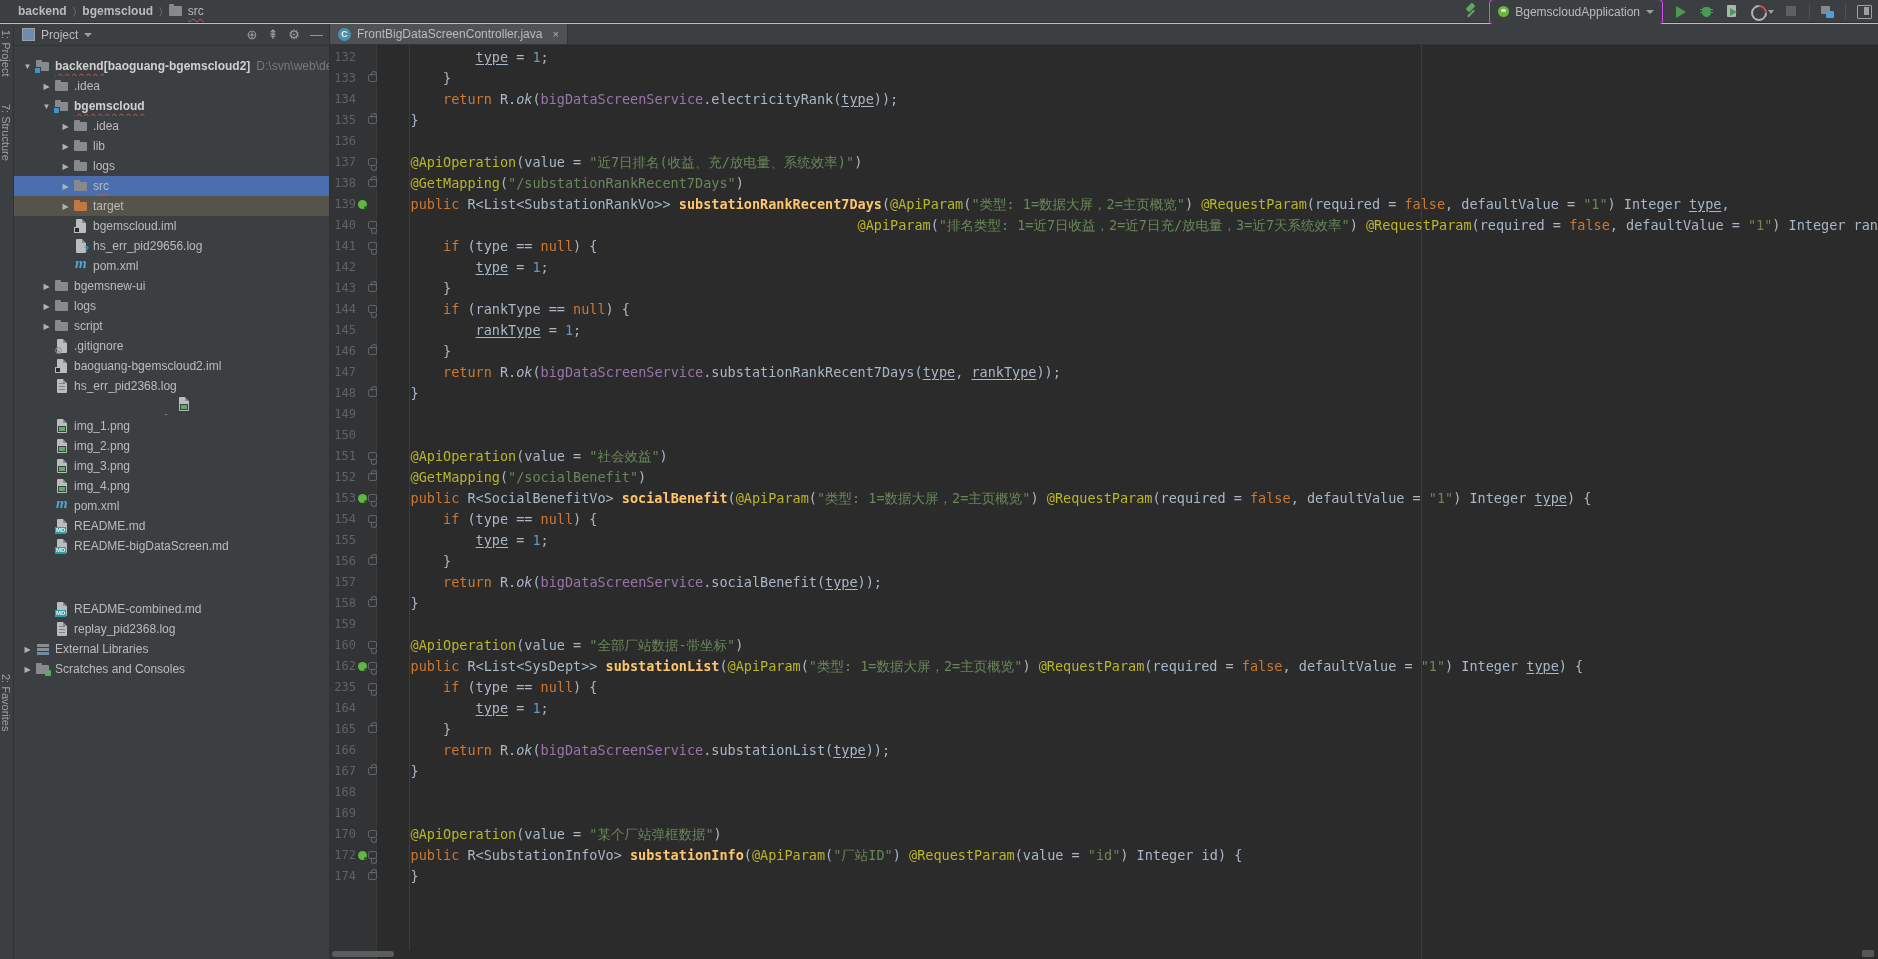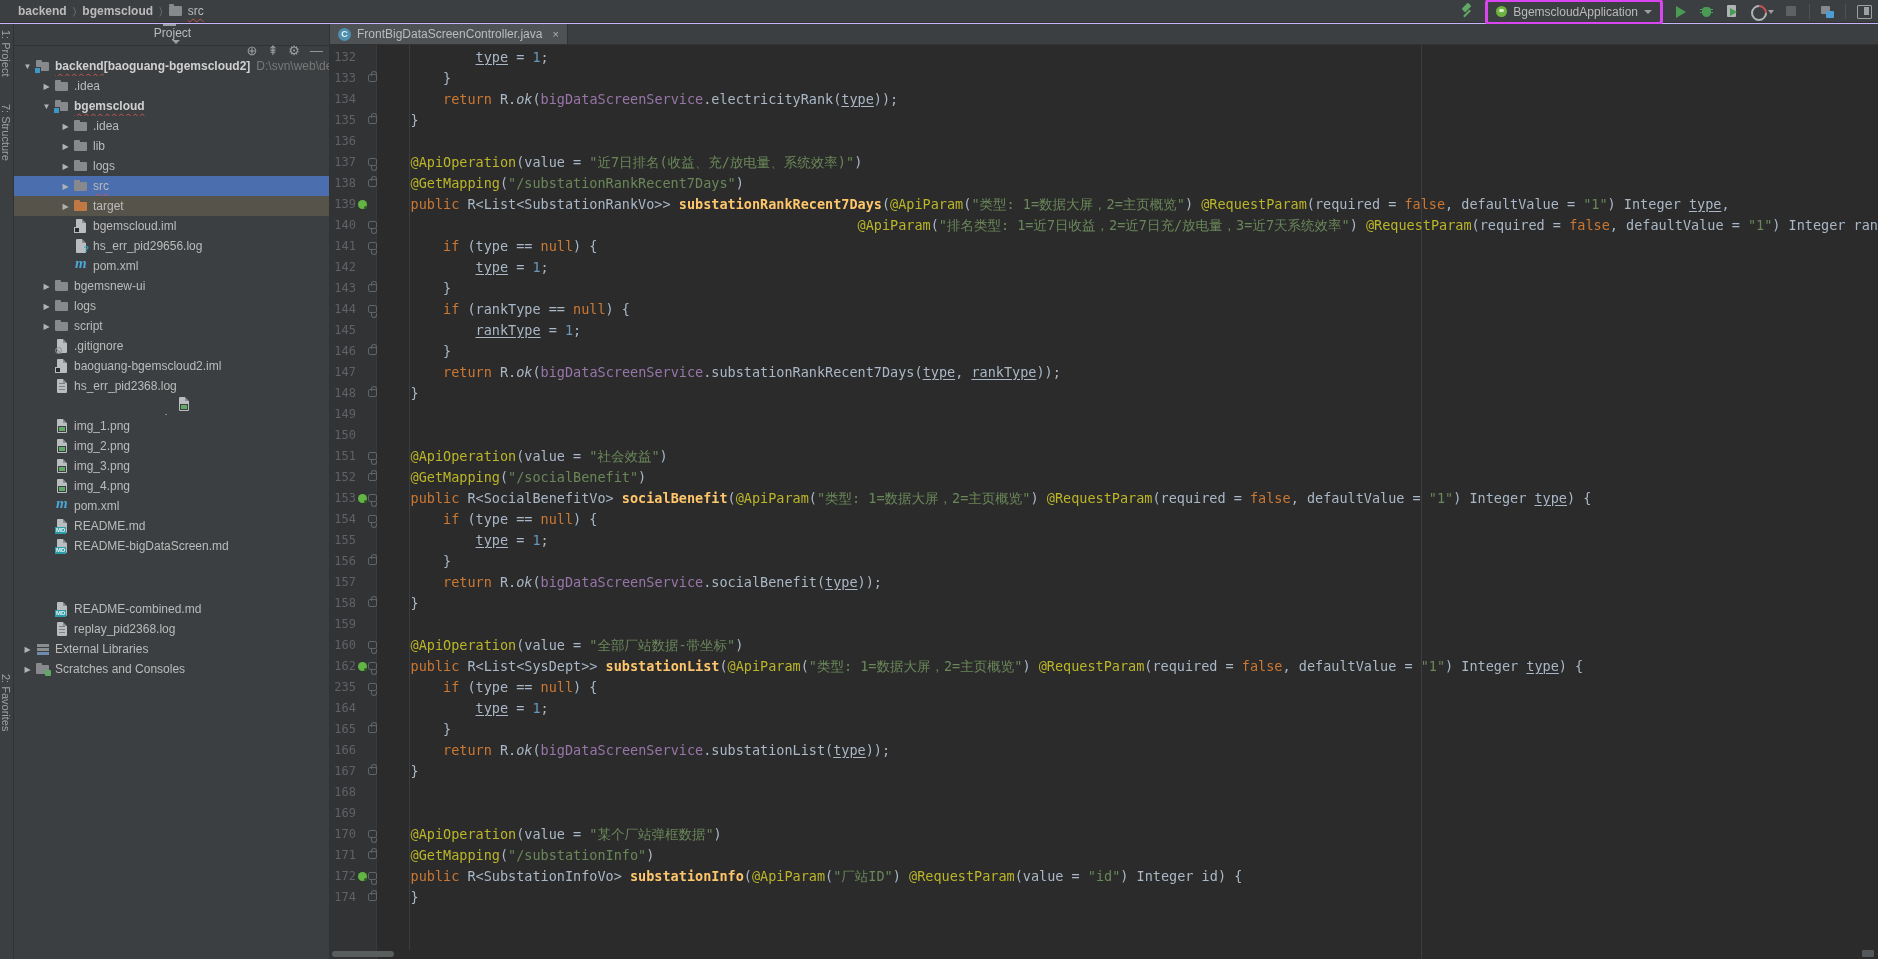--- a/index.html
+++ b/index.html
@@ -1,37 +1,37 @@
 <!DOCTYPE html>
 <html><head>
 <meta charset="utf-8">
 <style>
   * { margin:0; padding:0; box-sizing:border-box; }
   html,body { width:1878px; height:959px; overflow:hidden; background:#2B2B2B;
               font-family:"Liberation Sans", sans-serif; }
-  #app { position:relative; width:1878px; height:959px; background:#c4b5fd; }
+  #app { position:relative; width:1878px; height:959px; background:#7dd3fc; }
 
   
   #topbar { position:absolute; left:0; top:0; width:1878px; height:23px;
             background:#3C3F41; border-bottom:1px solid #323232; display:flex; align-items:center; }
   #breadcrumbs { display:flex; align-items:center; padding-left:18px; gap:6px; }
   .crumb { color:#BBBBBB; font-weight:bold; font-size:12px; white-space:nowrap; }
   .crumb-sep { color:#6E7173; font-size:11px; }
   .sq { text-decoration:underline wavy #C75450; text-decoration-thickness:1px; text-underline-offset:3px; }
   .mini-folder { width:13px; height:10px; background:#87898C; border-radius:1px; position:relative; display:inline-block; }
   .mini-folder::before { content:""; position:absolute; left:0; top:-2px; width:5px; height:2px; background:#87898C; border-radius:1px 1px 0 0; }
 
   #run-toolbar { position:absolute; right:6px; top:0; height:23px; display:flex; align-items:center; gap:9px; }
   .tb-icon { width:17px; height:17px; position:relative; display:inline-block; cursor:default; }
   .tb-sep { width:1px; height:15px; background:#515151; }
   
   .i-hammer::before { content:""; position:absolute; left:3px; top:2px; width:9px; height:5px; background:#5FA865; transform:rotate(-45deg); border-radius:1px; }
   .i-hammer::after  { content:""; position:absolute; left:7px; top:6px; width:2px; height:9px; background:#5FA865; transform:rotate(45deg); }
   
-  #run-config { height:26px; min-width:170px; border:3px solid #d946ef; border-radius:4px;
+  #run-config { height:26px; min-width:170px; border:1px solid #d946ef; border-radius:4px;
                 background:#3C3F41; display:flex; align-items:center; gap:6px; padding:0 8px; }
   .i-spring { width:11px; height:11px; border-radius:50%; background:#6DB33F; position:relative; }
   .i-spring::after { content:""; position:absolute; left:3px; top:3px; width:5px; height:3px; border-radius:3px; background:#D9EBCB; }
   #run-config-label { color:#BBBBBB; font-size:12px; }
   .caret-down { width:0; height:0; border-left:4px solid transparent; border-right:4px solid transparent; border-top:4px solid #9DA0A3; }
   
   .i-play::before { content:""; position:absolute; left:4px; top:3px; border-left:10px solid #4A9C55; border-top:6px solid transparent; border-bottom:6px solid transparent; }
   
   .i-bug::before { content:""; position:absolute; left:4px; top:4px; width:9px; height:10px; background:#4A9C55; border-radius:4px 4px 5px 5px; }
   .i-bug::after { content:""; position:absolute; left:2px; top:6px; width:13px; height:1px; background:#4A9C55; box-shadow:0 3px 0 #4A9C55; }
@@ -50,21 +50,21 @@
   
   .i-layout::before { content:""; position:absolute; left:2px; top:2px; width:13px; height:12px; border:1px solid #9DA0A3; border-radius:1px; }
   .i-layout::after { content:""; position:absolute; right:3px; top:4px; width:5px; height:8px; background:#9DA0A3; }
 
   
   #stripe { position:absolute; left:0; top:24px; width:14px; height:935px; background:#3C3F41; border-right:1px solid #323232; }
   .stripe-label { position:absolute; left:0px; writing-mode:vertical-rl; color:#9DA0A3; font-size:11px; white-space:nowrap; cursor:default; }
 
   
   #project-panel { position:absolute; left:14px; top:24px; width:316px; height:935px; background:#3C3F41; border-right:1px solid #323232; overflow:hidden; }
-  #project-header { height:22px; display:flex; align-items:center; padding:0 6px 0 8px; border-bottom:1px solid #323232;flex-direction:column; }
+  #project-header { height:22px; display:flex; align-items:center; padding:0 6px 0 8px; border-bottom:1px solid #323232; }
   #project-title-icon { width:13px; height:13px; background:#6E8CAE; border:1px solid #9DA0A3; margin-right:6px; }
   #project-title { color:#BBBBBB; font-size:12px; }
   #project-title-caret { margin-left:6px; }
   #project-header-actions { margin-left:auto; display:flex; align-items:center; gap:10px; color:#9DA0A3; font-size:13px; }
   .hdr-glyph { cursor:default; line-height:1; }
   #tree { position:relative; padding-top:10px; }
   .trow { height:20px; display:flex; align-items:center; white-space:nowrap; overflow:hidden; font-size:12px; color:#BBBBBB; cursor:default; }
   .trow.selected { background:#4B6EAF; }
   .trow.warmrow { background:#56544A; }
   .chev { width:15px; flex:none; text-align:center; color:#AFB1B3; font-size:8px; }
@@ -405,21 +405,20 @@
           <div class="code-line"><span class="lnum">160</span><span class="fold fold-s"></span><span class="ltext"><span class="tk-d">    </span><span class="tk-a">@ApiOperation</span><span class="tk-d">(value = </span><span class="tk-s">"全部厂站数据-带坐标"</span><span class="tk-d">)</span></span></div>
           <div class="code-line"><span class="lnum">162</span><span class="endpoint"></span><span class="fold fold-s"></span><span class="ltext"><span class="tk-d">    </span><span class="tk-k">public</span><span class="tk-d"> R&lt;List&lt;SysDept&gt;&gt; </span><span class="tk-m">substationList</span><span class="tk-d">(</span><span class="tk-a">@ApiParam</span><span class="tk-d">(</span><span class="tk-s">"类型: 1=数据大屏，2=主页概览"</span><span class="tk-d">) </span><span class="tk-a">@RequestParam</span><span class="tk-d">(required = </span><span class="tk-k">false</span><span class="tk-d">, defaultValue = </span><span class="tk-s">"1"</span><span class="tk-d">) Integer </span><span class="tk-u">type</span><span class="tk-d">) {</span></span></div>
           <div class="code-line"><span class="lnum">235</span><span class="fold fold-s"></span><span class="ltext"><span class="tk-d">        </span><span class="tk-k">if</span><span class="tk-d"> (type == </span><span class="tk-k">null</span><span class="tk-d">) {</span></span></div>
           <div class="code-line"><span class="lnum">164</span><span class="ltext"><span class="tk-d">            </span><span class="tk-u">type</span><span class="tk-d"> = </span><span class="tk-n">1</span><span class="tk-d">;</span></span></div>
           <div class="code-line"><span class="lnum">165</span><span class="fold fold-e"></span><span class="ltext"><span class="tk-d">        }</span></span></div>
           <div class="code-line"><span class="lnum">166</span><span class="ltext"><span class="tk-d">        </span><span class="tk-k">return</span><span class="tk-d"> R.</span><span class="tk-i">ok</span><span class="tk-d">(</span><span class="tk-f">bigDataScreenService</span><span class="tk-d">.substationList(</span><span class="tk-u">type</span><span class="tk-d">));</span></span></div>
           <div class="code-line"><span class="lnum">167</span><span class="fold fold-e"></span><span class="ltext"><span class="tk-d">    }</span></span></div>
           <div class="code-line"><span class="lnum">168</span><span class="ltext"></span></div>
           <div class="code-line"><span class="lnum">169</span><span class="ltext"></span></div>
           <div class="code-line"><span class="lnum">170</span><span class="fold fold-s"></span><span class="ltext"><span class="tk-d">    </span><span class="tk-a">@ApiOperation</span><span class="tk-d">(value = </span><span class="tk-s">"某个厂站弹框数据"</span><span class="tk-d">)</span></span></div>
-          <div class="code-line"><span class="lnum">171</span><span class="fold fold-e"></span><span class="ltext"><span class="tk-d">    </span><span class="tk-a">@GetMapping</span><span class="tk-d">(</span><span class="tk-s">"/substationInfo"</span><span class="tk-d">)</span></span></div>
           <div class="code-line"><span class="lnum">172</span><span class="endpoint"></span><span class="fold fold-s"></span><span class="ltext"><span class="tk-d">    </span><span class="tk-k">public</span><span class="tk-d"> R&lt;SubstationInfoVo&gt; </span><span class="tk-m">substationInfo</span><span class="tk-d">(</span><span class="tk-a">@ApiParam</span><span class="tk-d">(</span><span class="tk-s">"厂站ID"</span><span class="tk-d">) </span><span class="tk-a">@RequestParam</span><span class="tk-d">(value = </span><span class="tk-s">"id"</span><span class="tk-d">) Integer id) {</span></span></div>
           <div class="code-line"><span class="lnum">174</span><span class="fold fold-e"></span><span class="ltext"><span class="tk-d">    }</span></span></div>
         </div>
       <div id="hscroll"></div>
       <div id="scroll-corner"></div>
     </div>
   </div>
 
 </div>
 

